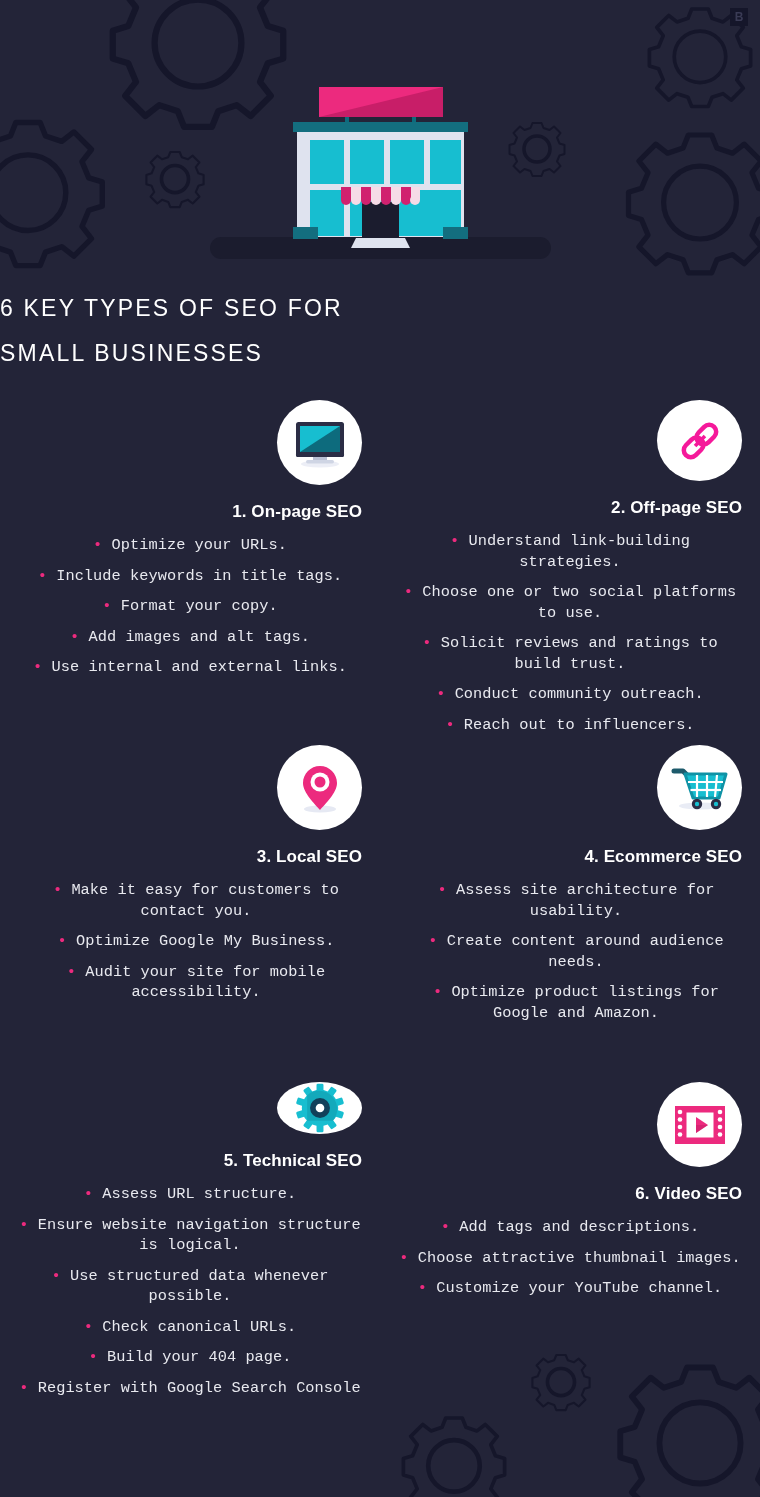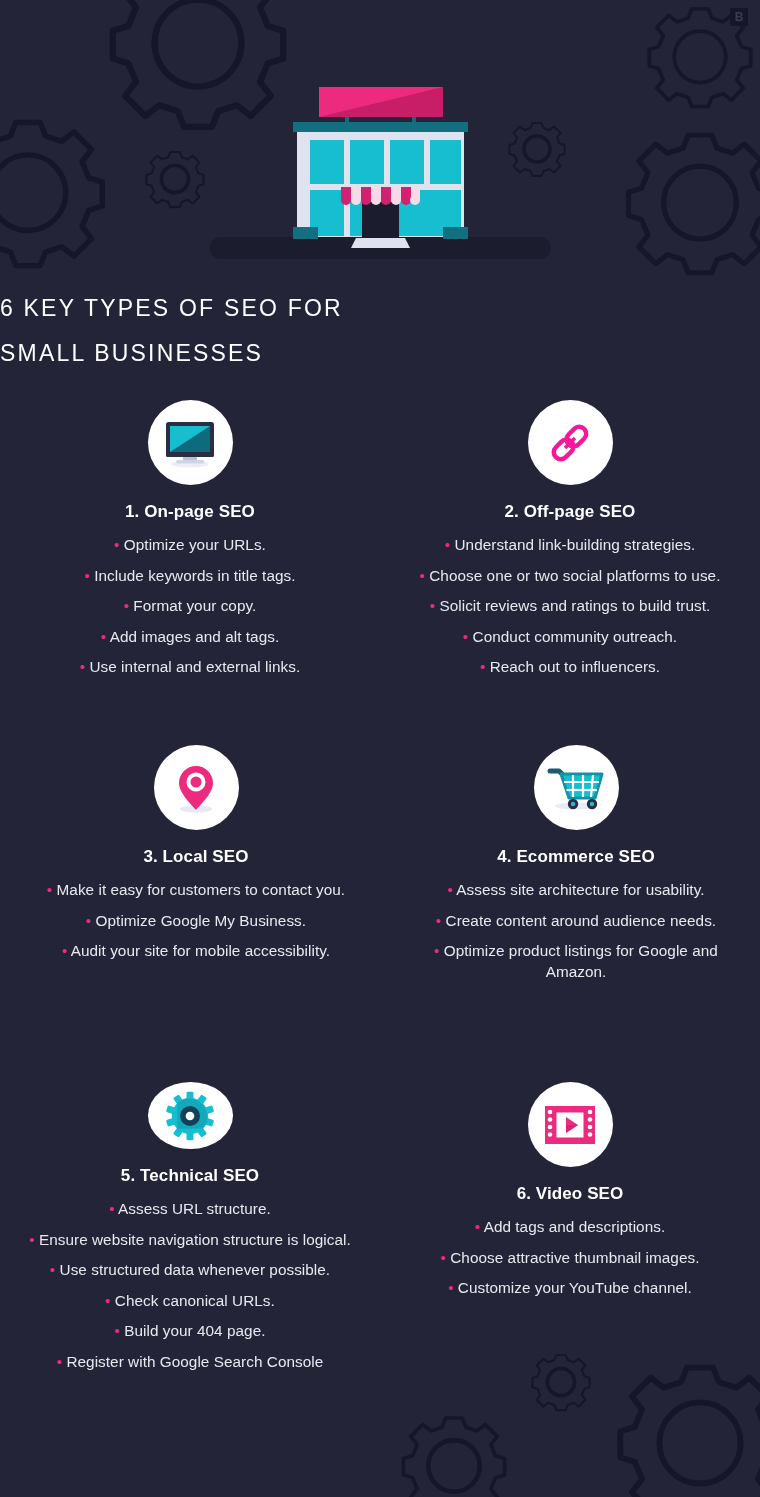--- a/index.html
+++ b/index.html
@@ -58,40 +58,40 @@
     position: absolute;
     top: 400px; left: 0;
     width: 760px;
   }
   .row { display: flex; width: 760px; }
   .cell {
     width: 380px;
     padding: 0 18px;
     display: flex;
     flex-direction: column;
-    align-items: center;
+    align-items: flex-end;
   }
   .icon-circle {
     width: 85px; height: 85px;
     border-radius: 50%;
     background: #ffffff;
     display: flex;
     align-items: center;
     justify-content: center;
     margin-bottom: 17px;
   }
   .sec-title {
     color: #ffffff;
     font-size: 17px;
     font-weight: bold;
     margin-bottom: 13px;
     text-align: center;
     letter-spacing: 0.1px;
   }
-  .bullets { width: 100%; }
+  .bullets { width: 100%; font-family: Liberation Mono, monospace; }
   .bullet {
     color: #e8e9ef;
     font-size: 15.3px;
     line-height: 20.5px;
     text-align: center;
     margin-bottom: 10px;
     letter-spacing: 0.05px;
   }
   .bullet .dot { color: #ec2a7e; }
   .row-1 .cell { height: 345px; }

